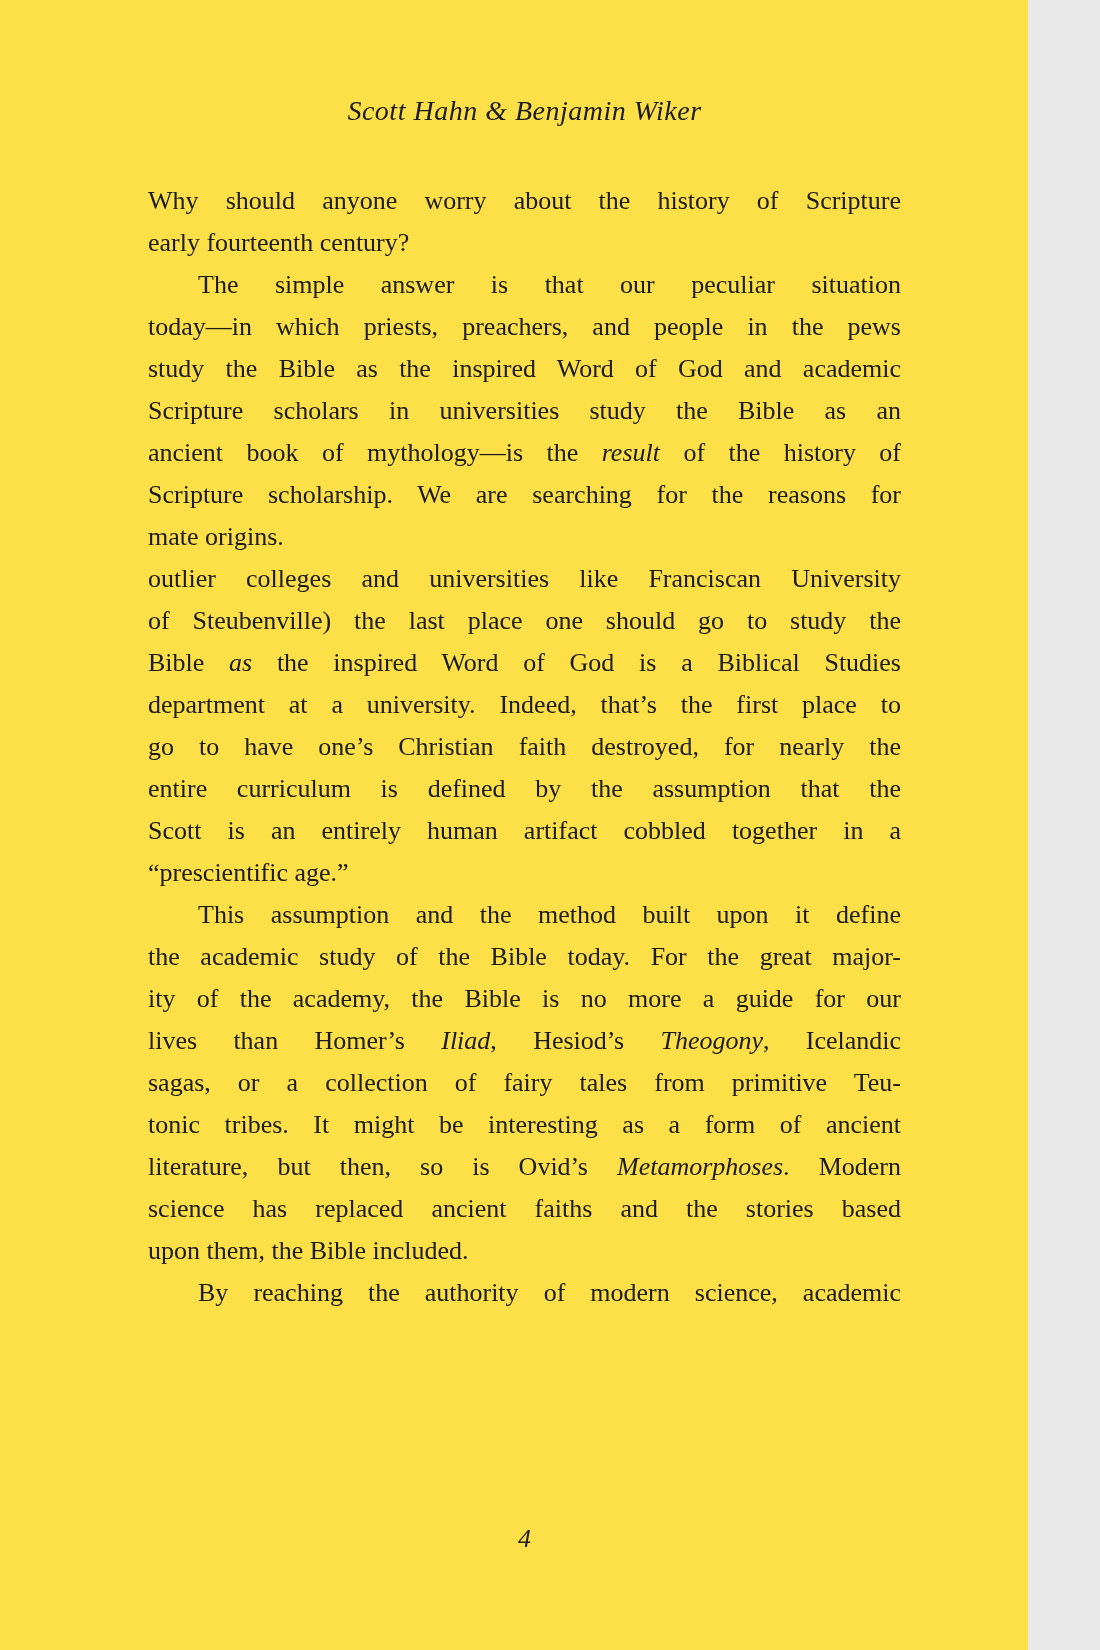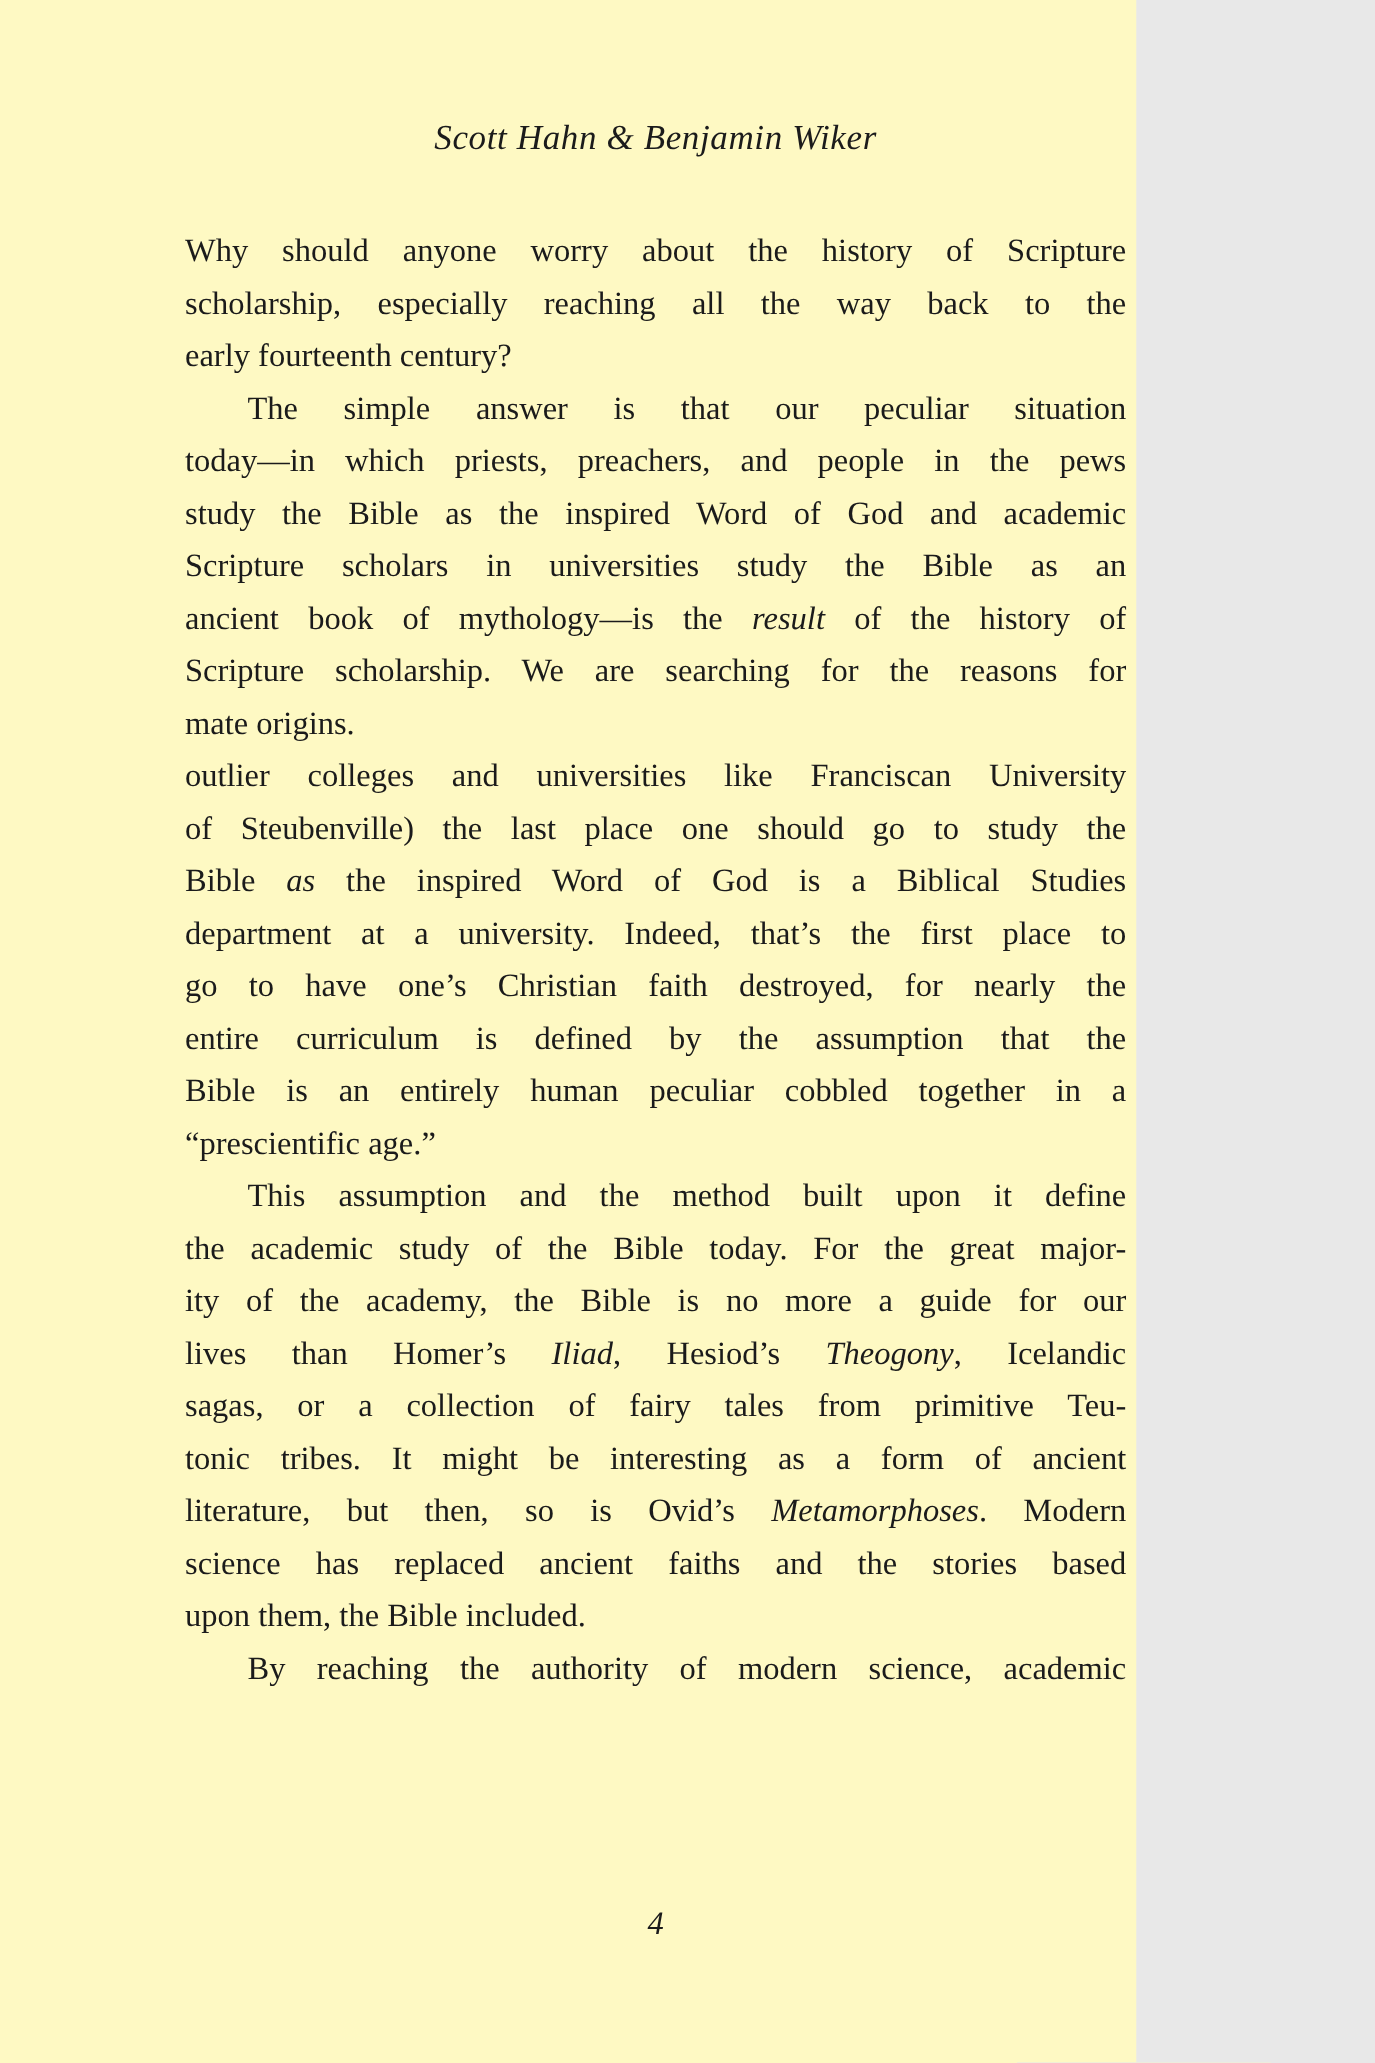--- a/index.html
+++ b/index.html
@@ -2,23 +2,23 @@
 <html><head>
 <meta charset="utf-8">
 <style>
   html, body {
     margin: 0;
     padding: 0;
     background: #e8e8e8;
   }
   .book-page {
     position: relative;
-    width: 909px;
+    width: 1028px;
     height: 1650px;
-    background: #fef9c3;
+    background: #fde047;
     font-family: "Liberation Serif", serif;
     color: #1b1b1b;
     overflow: hidden;
   }
   .running-header {
     position: absolute;
     left: 148px;
     top: 90px;
     width: 753px;
     height: 42px;
@@ -65,36 +65,35 @@
   }
 </style>
 </head>
 <body>
 
 <div class="book-page">
   <div class="running-header">Scott Hahn &amp; Benjamin Wiker</div>
 
   <div class="body-text">
       <div class="text-line"><span>Why should anyone worry about the history of Scripture</span></div>
-      <div class="text-line"><span>scholarship, especially reaching all the way back to the</span></div>
       <div class="text-line last"><span>early fourteenth century?</span></div>
       <div class="text-line indent"><span>The simple answer is that our peculiar situation</span></div>
       <div class="text-line"><span>today—in which priests, preachers, and people in the pews</span></div>
       <div class="text-line"><span>study the Bible as the inspired Word of God and academic</span></div>
       <div class="text-line"><span>Scripture scholars in universities study the Bible as an</span></div>
       <div class="text-line"><span>ancient book of mythology—is the </span><i>result</i><span> of the history of</span></div>
       <div class="text-line"><span>Scripture scholarship. We are searching for the reasons for</span></div>
       <div class="text-line last"><span>mate origins.</span></div>
       <div class="text-line"><span>outlier colleges and universities like Franciscan University</span></div>
       <div class="text-line"><span>of Steubenville) the last place one should go to study the</span></div>
       <div class="text-line"><span>Bible </span><i>as</i><span> the inspired Word of God is a Biblical Studies</span></div>
       <div class="text-line"><span>department at a university. Indeed, that’s the first place to</span></div>
       <div class="text-line"><span>go to have one’s Christian faith destroyed, for nearly the</span></div>
       <div class="text-line"><span>entire curriculum is defined by the assumption that the</span></div>
-      <div class="text-line"><span>Bible is an entirely human peculiar cobbled together in a</span></div>
+      <div class="text-line"><span>Scott is an entirely human artifact cobbled together in a</span></div>
       <div class="text-line last"><span>“prescientific age.”</span></div>
       <div class="text-line indent"><span>This assumption and the method built upon it define</span></div>
       <div class="text-line"><span>the academic study of the Bible today. For the great major-</span></div>
       <div class="text-line"><span>ity of the academy, the Bible is no more a guide for our</span></div>
       <div class="text-line"><span>lives than Homer’s </span><i>Iliad</i><span>, Hesiod’s </span><i>Theogony</i><span>, Icelandic</span></div>
       <div class="text-line"><span>sagas, or a collection of fairy tales from primitive Teu-</span></div>
       <div class="text-line"><span>tonic tribes. It might be interesting as a form of ancient</span></div>
       <div class="text-line"><span>literature, but then, so is Ovid’s </span><i>Metamorphoses</i><span>. Modern</span></div>
       <div class="text-line"><span>science has replaced ancient faiths and the stories based</span></div>
       <div class="text-line last"><span>upon them, the Bible included.</span></div>

